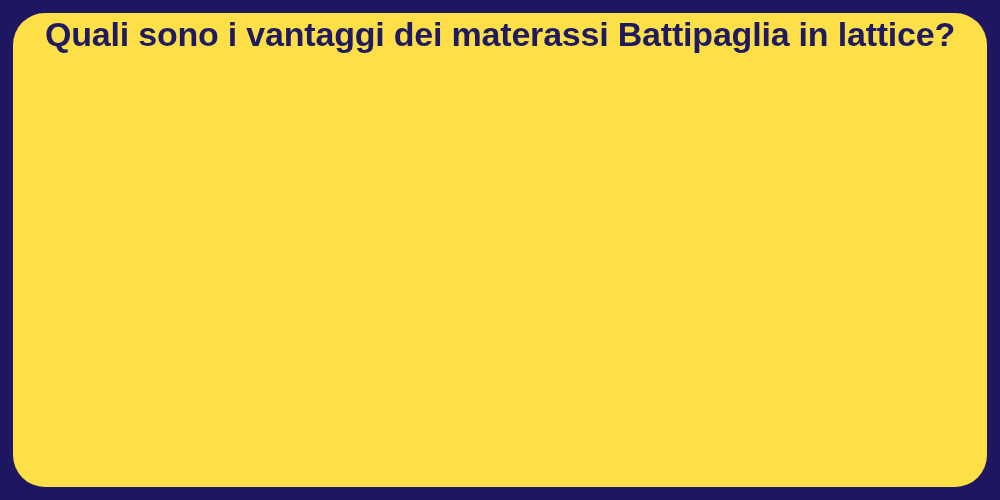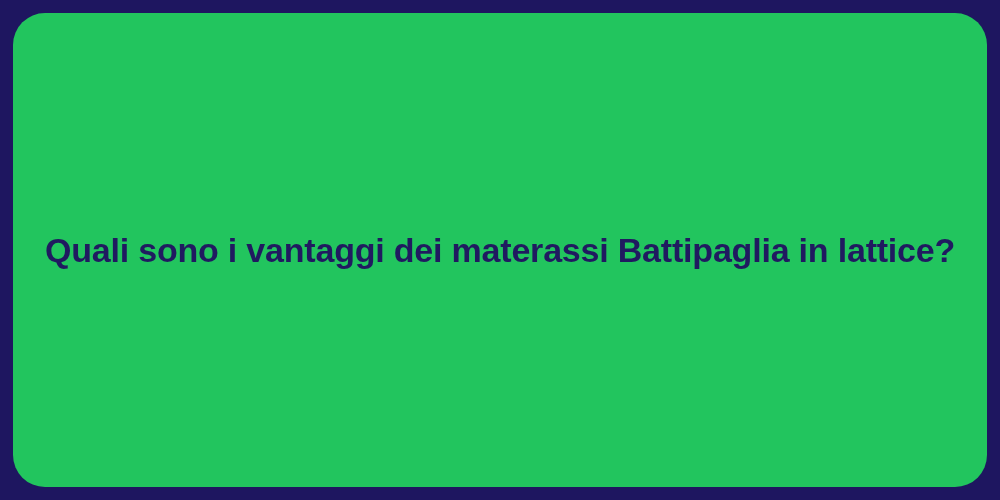--- a/index.html
+++ b/index.html
@@ -23,24 +23,24 @@
     height: 500px;
     background: #1e1660;
     padding: 13px;
   }
 
   
   .card {
     box-sizing: border-box;
     width: 100%;
     height: 100%;
-    background: #22c55e;
+    background: #fde047;
     border-radius: 32px;
     display: flex;
-    align-items: center;
+    align-items: flex-start;
     justify-content: center;
     padding: 0 40px;
   }
 
   .headline {
     margin: 0;
     font-family: "Liberation Sans", sans-serif;
     font-size: 34px;
     font-weight: bold;
     line-height: 1.25;

